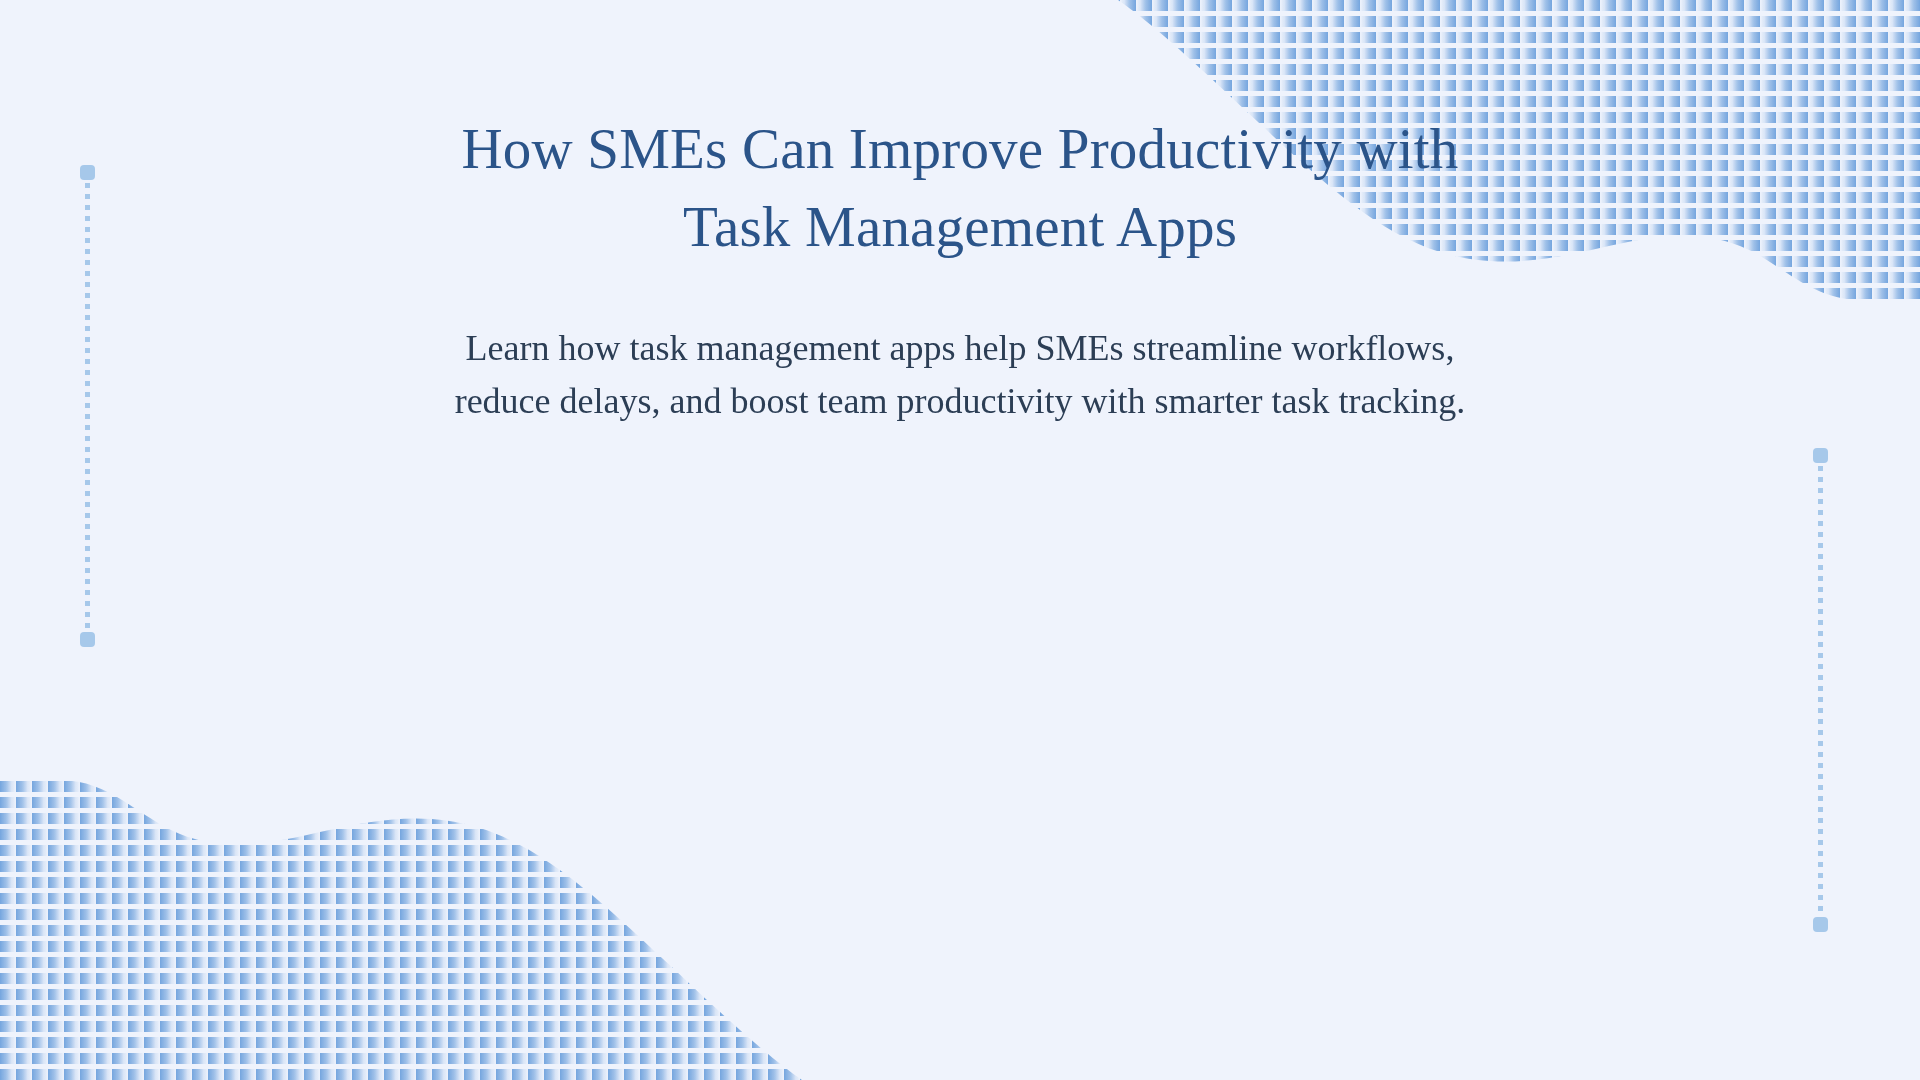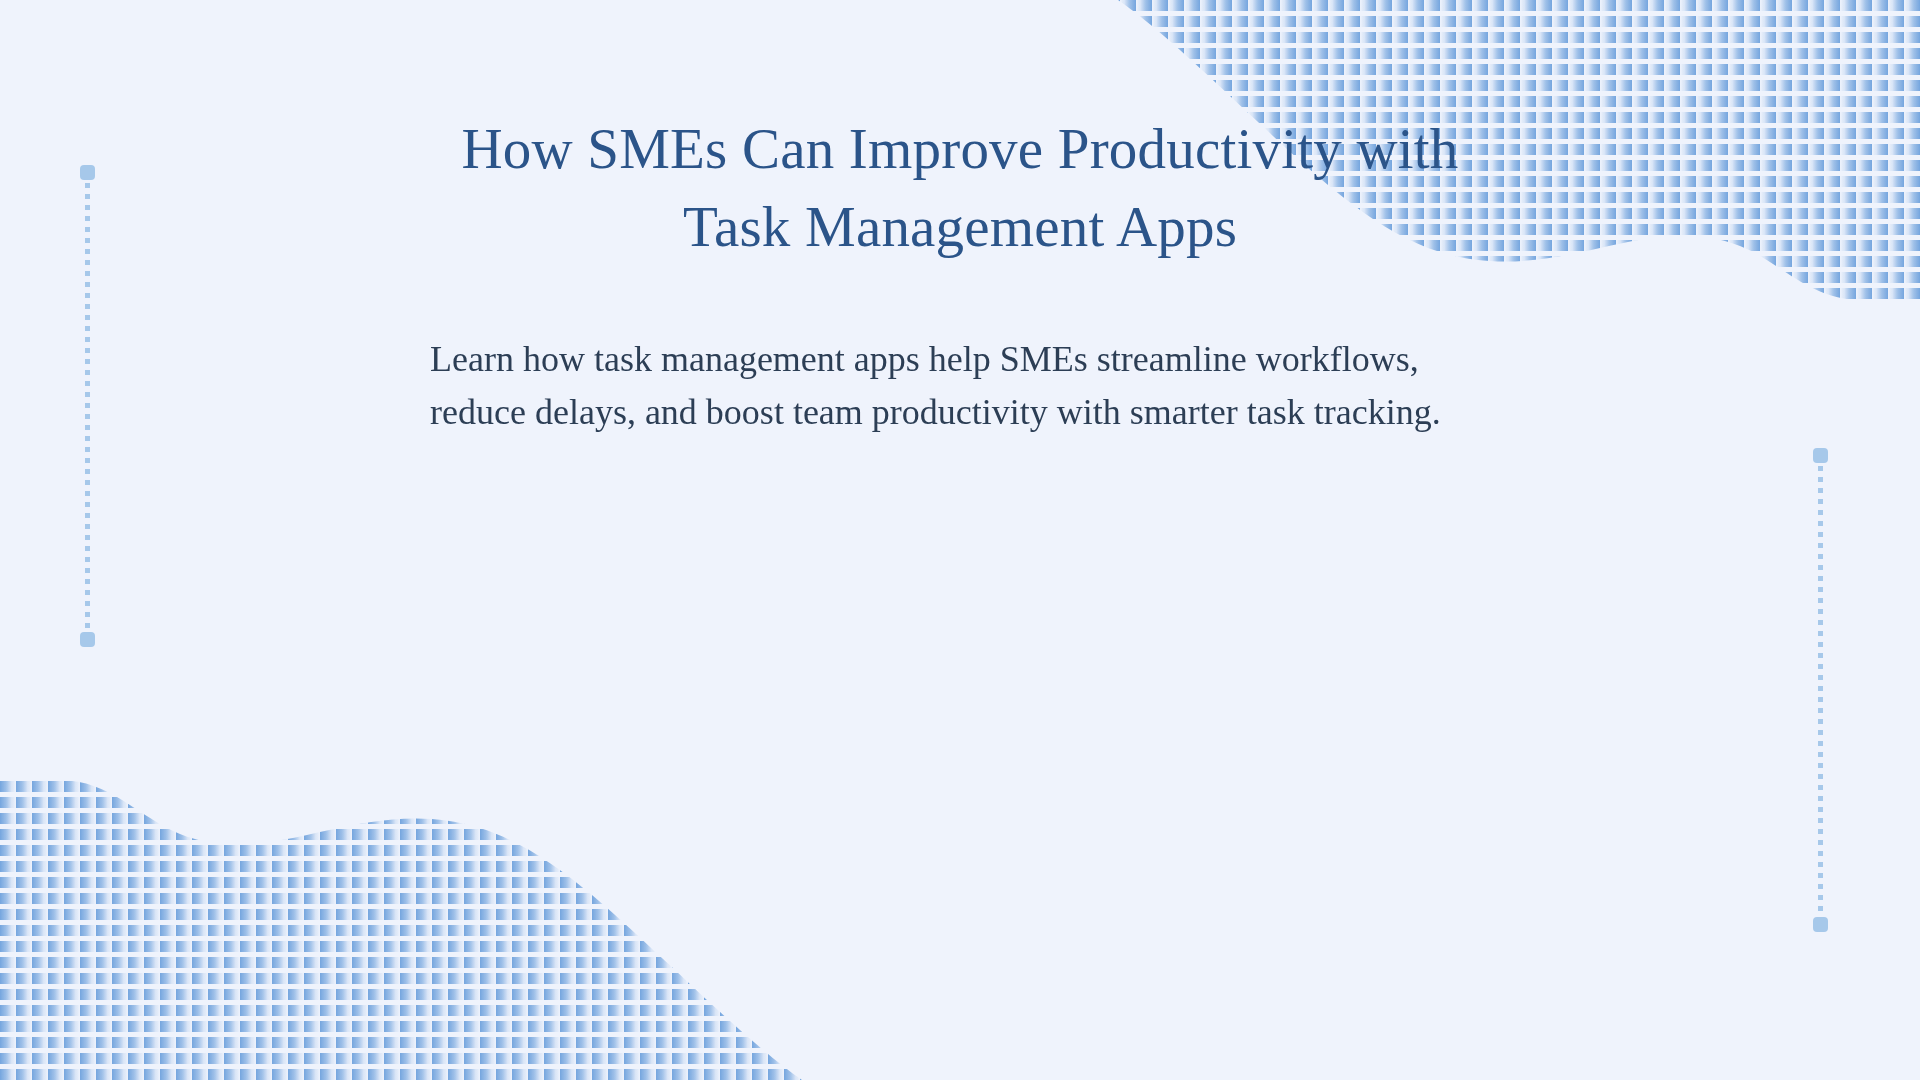--- a/index.html
+++ b/index.html
@@ -118,38 +118,39 @@
     font-weight: bold;
     font-style: italic;
     font-size: 47px;
     line-height: 1;
     color: #1453be;
     letter-spacing: -0.5px;
     white-space: nowrap;
   }
 
   .headline {
-    margin: 11px;
+    margin: 0;
     padding: 0;
     margin-top: 110px;
     width: 1080px;
     text-align: center;
     font-family: "Liberation Serif", "DejaVu Serif", serif;
     font-weight: normal;
     font-size: 57px;
     line-height: 78px;
     color: #2b5489;
     letter-spacing: 0.2px;
   }
 
   .subtitle {
     margin: 0;
     padding: 0;
     margin-top: 56px;
     width: 1060px;
+    text-align: center;
     font-family: "Liberation Serif", "DejaVu Serif", serif;
     font-weight: normal;
     font-size: 36px;
     line-height: 53px;
     color: #2c3e55;
   }
 </style>
 </head>
 <body>
 

